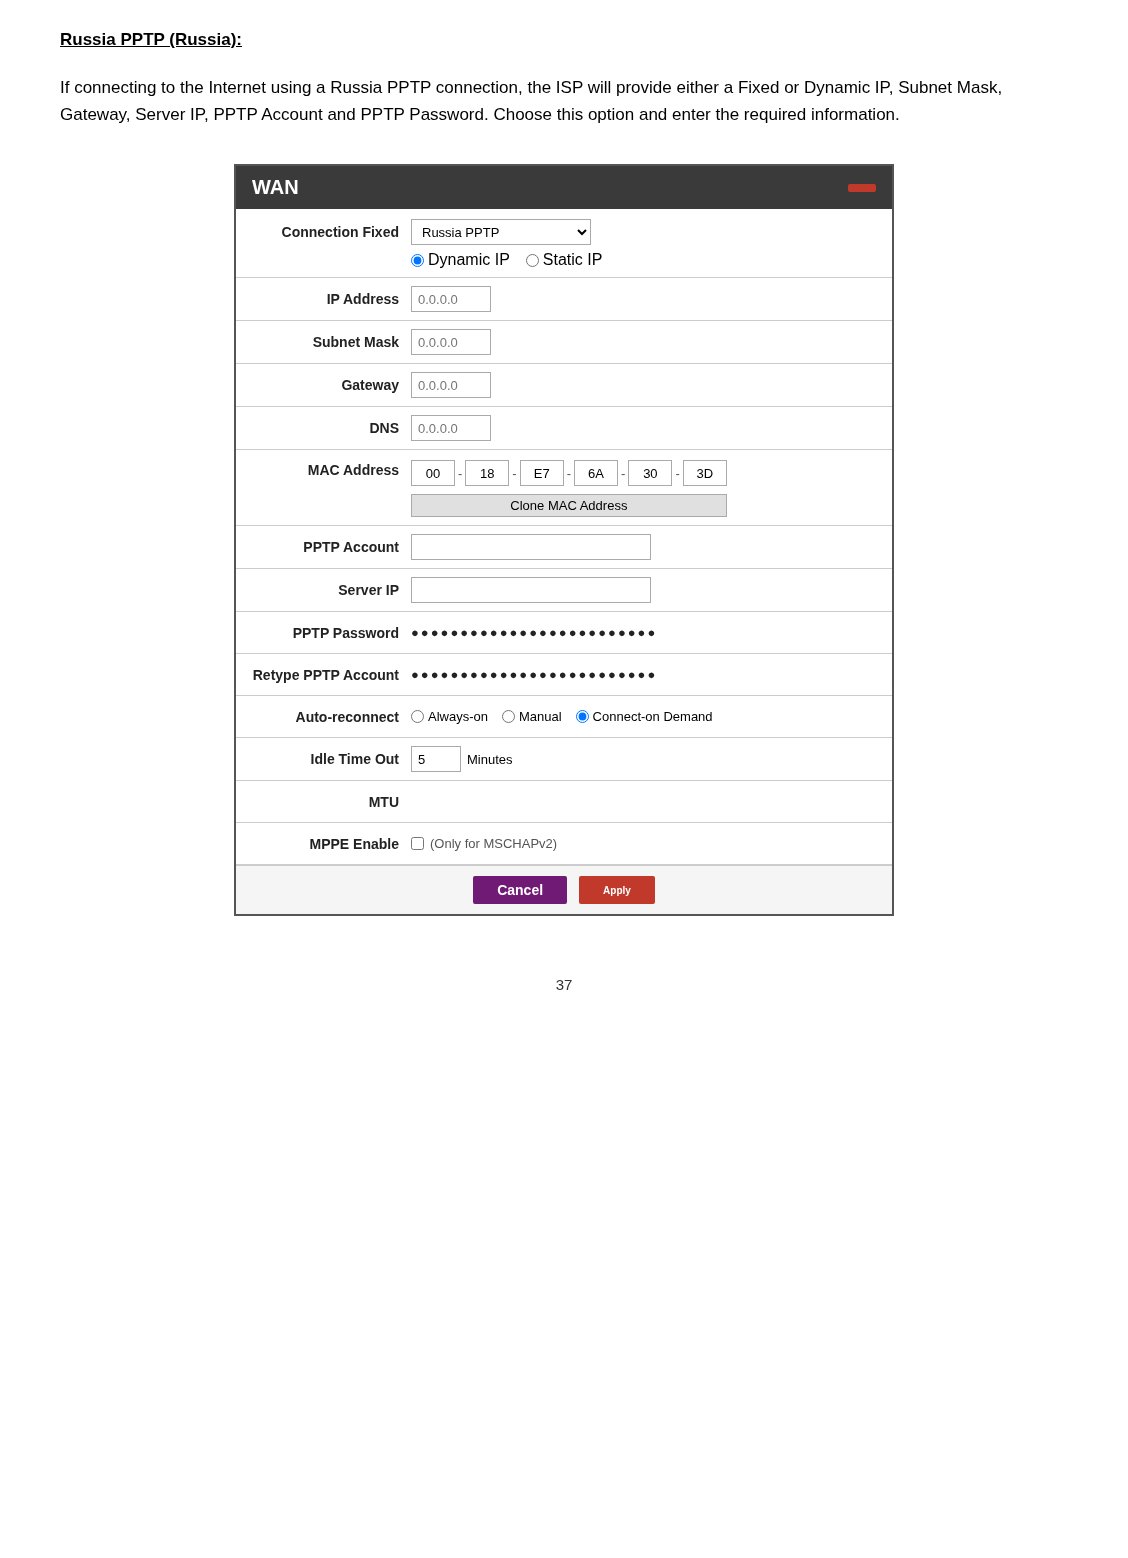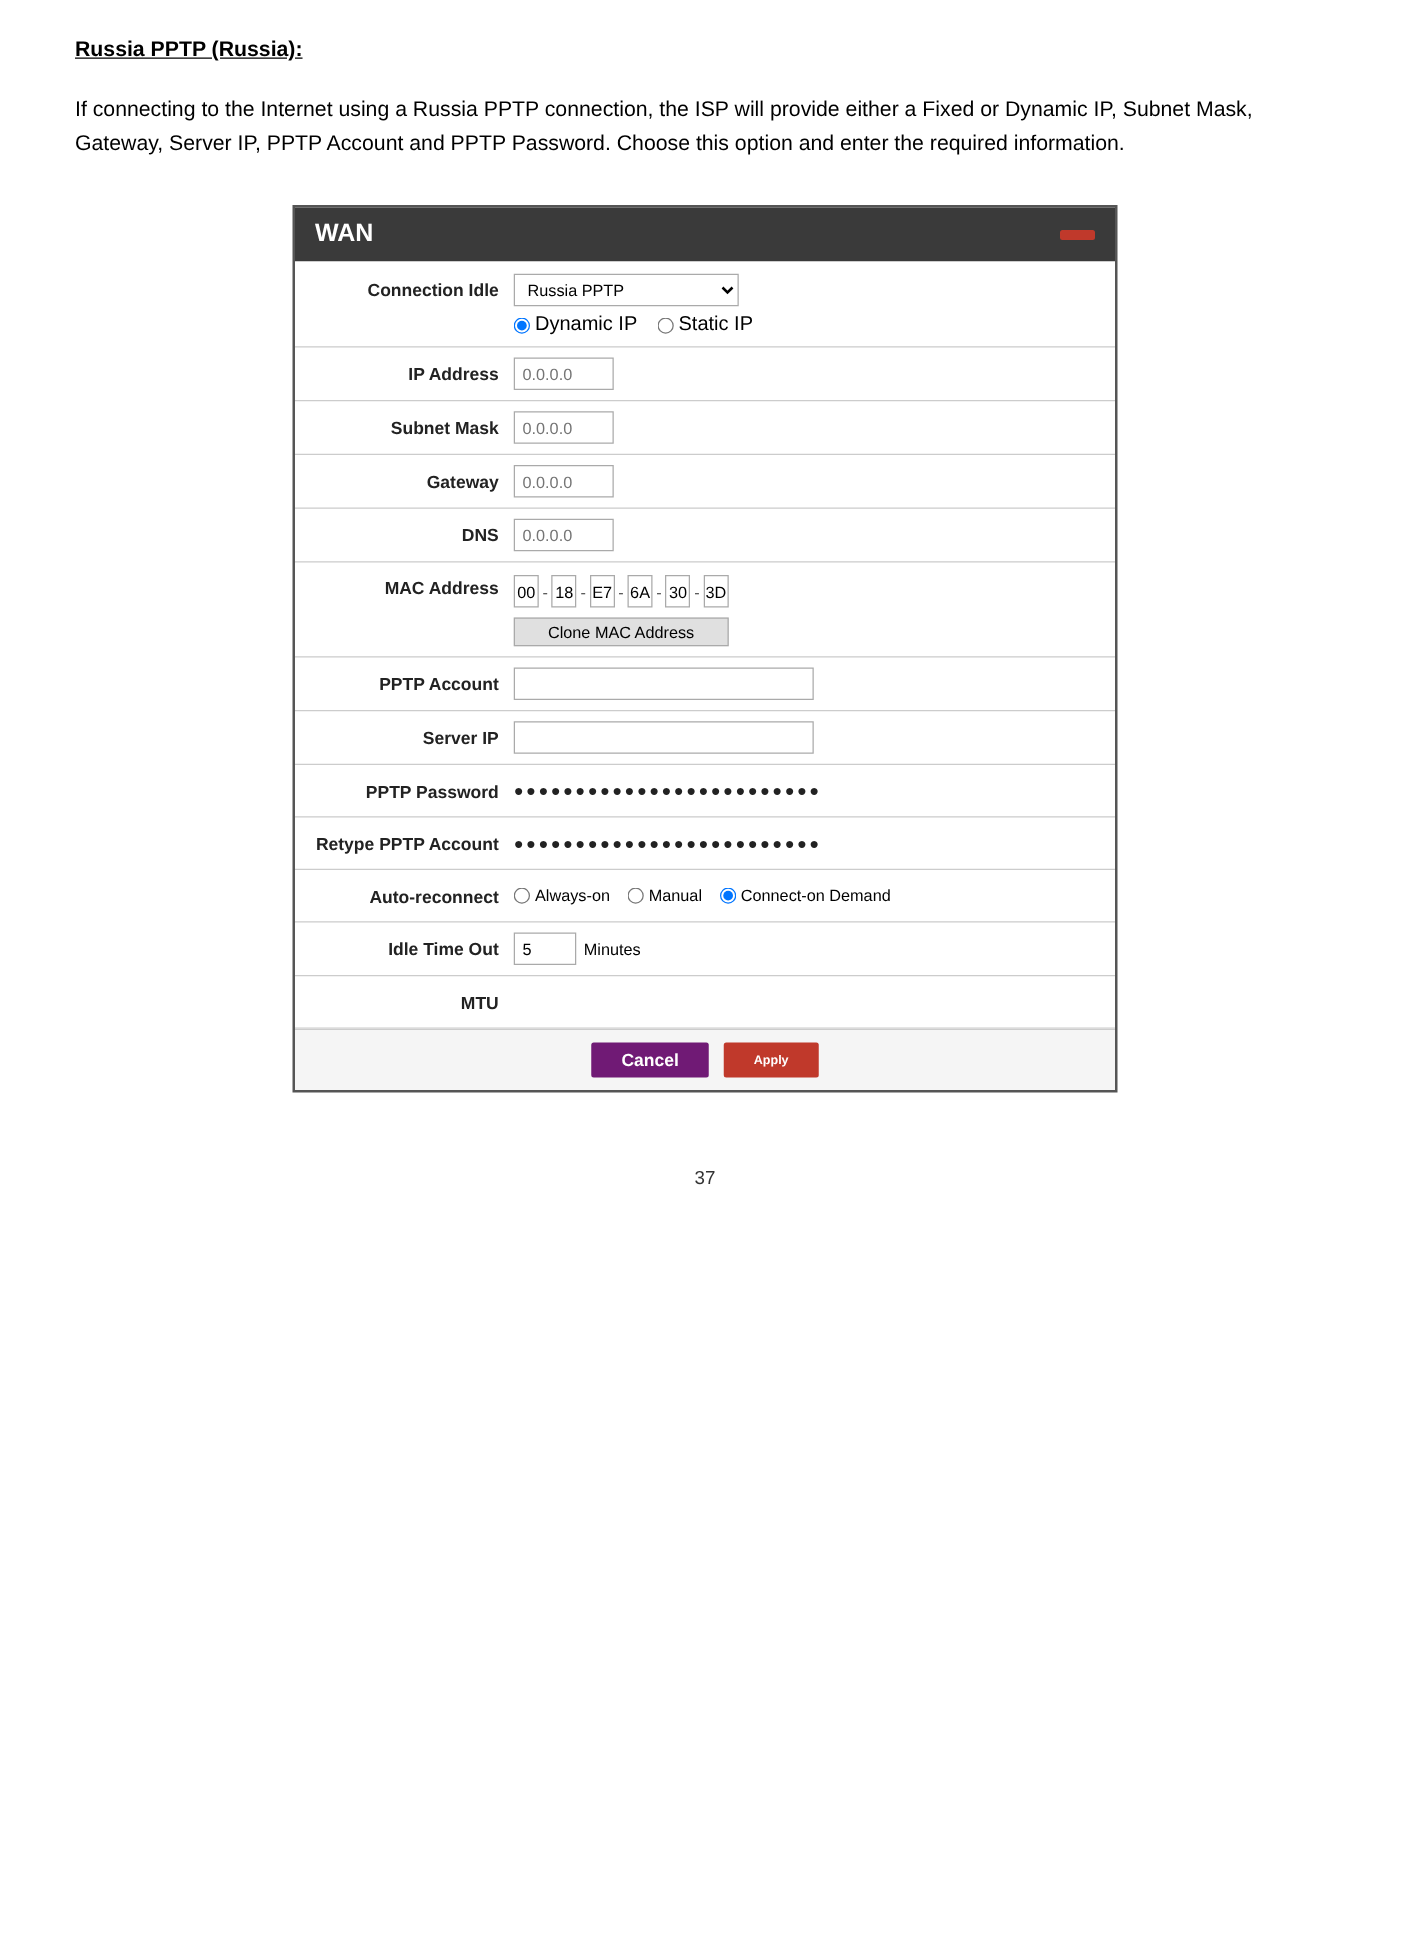--- a/index.html
+++ b/index.html
@@ -110,21 +110,21 @@
       gap: 4px;
       cursor: pointer;
     }
     .mac-inputs {
       display: flex;
       align-items: center;
       gap: 2px;
       flex-wrap: wrap;
     }
     .mac-input {
-      width: 20px;
+      width: 44px;
       border: 1px solid #aaa;
       padding: 3px 0;
       font-size: 13px;
       text-align: center;
       height: 26px;
     }
     .mac-sep {
       font-size: 13px;
       color: #555;
       margin: 0 1px;
@@ -242,21 +242,21 @@
 
   <div class="wan-header">
     <span class="wan-header-title">WAN</span>
     <button class="help-btn"></button>
   </div>
 
   <div class="wan-body">
 
     <div class="form-row connection-type-row">
       <div class="ct-top">
-        <div class="row-label">Connection Idle</div>
+        <div class="row-label">Connection Fixed</div>
         <div class="row-content">
           <select class="select-field">
             <option>Russia PPTP</option>
           </select>
         </div>
       </div>
       <div class="ct-bottom">
         <label class="radio-option">
           <input type="radio" name="ip_type" checked="" style="">
           <span>Dynamic IP</span>
@@ -373,20 +373,29 @@
           <input type="text" class="idle-input" value="5" style="">
           <span>Minutes</span>
         </div>
       </div>
     </div>
 
     <div class="form-row">
       <div class="row-label">MTU</div>
     </div>
 
+    <div class="form-row">
+      <div class="row-label">MPPE Enable</div>
+      <div class="row-content">
+        <div class="mppe-row">
+          <input type="checkbox" style="">
+          <span>(Only for MSCHAPv2)</span>
+        </div>
+      </div>
+    </div>
 
     <div class="btn-row">
       <button class="cancel-btn">Cancel</button>
       <button class="apply-btn">Apply</button>
     </div>
 
   </div>
 </div>
 
 <div class="page-number">37</div>

